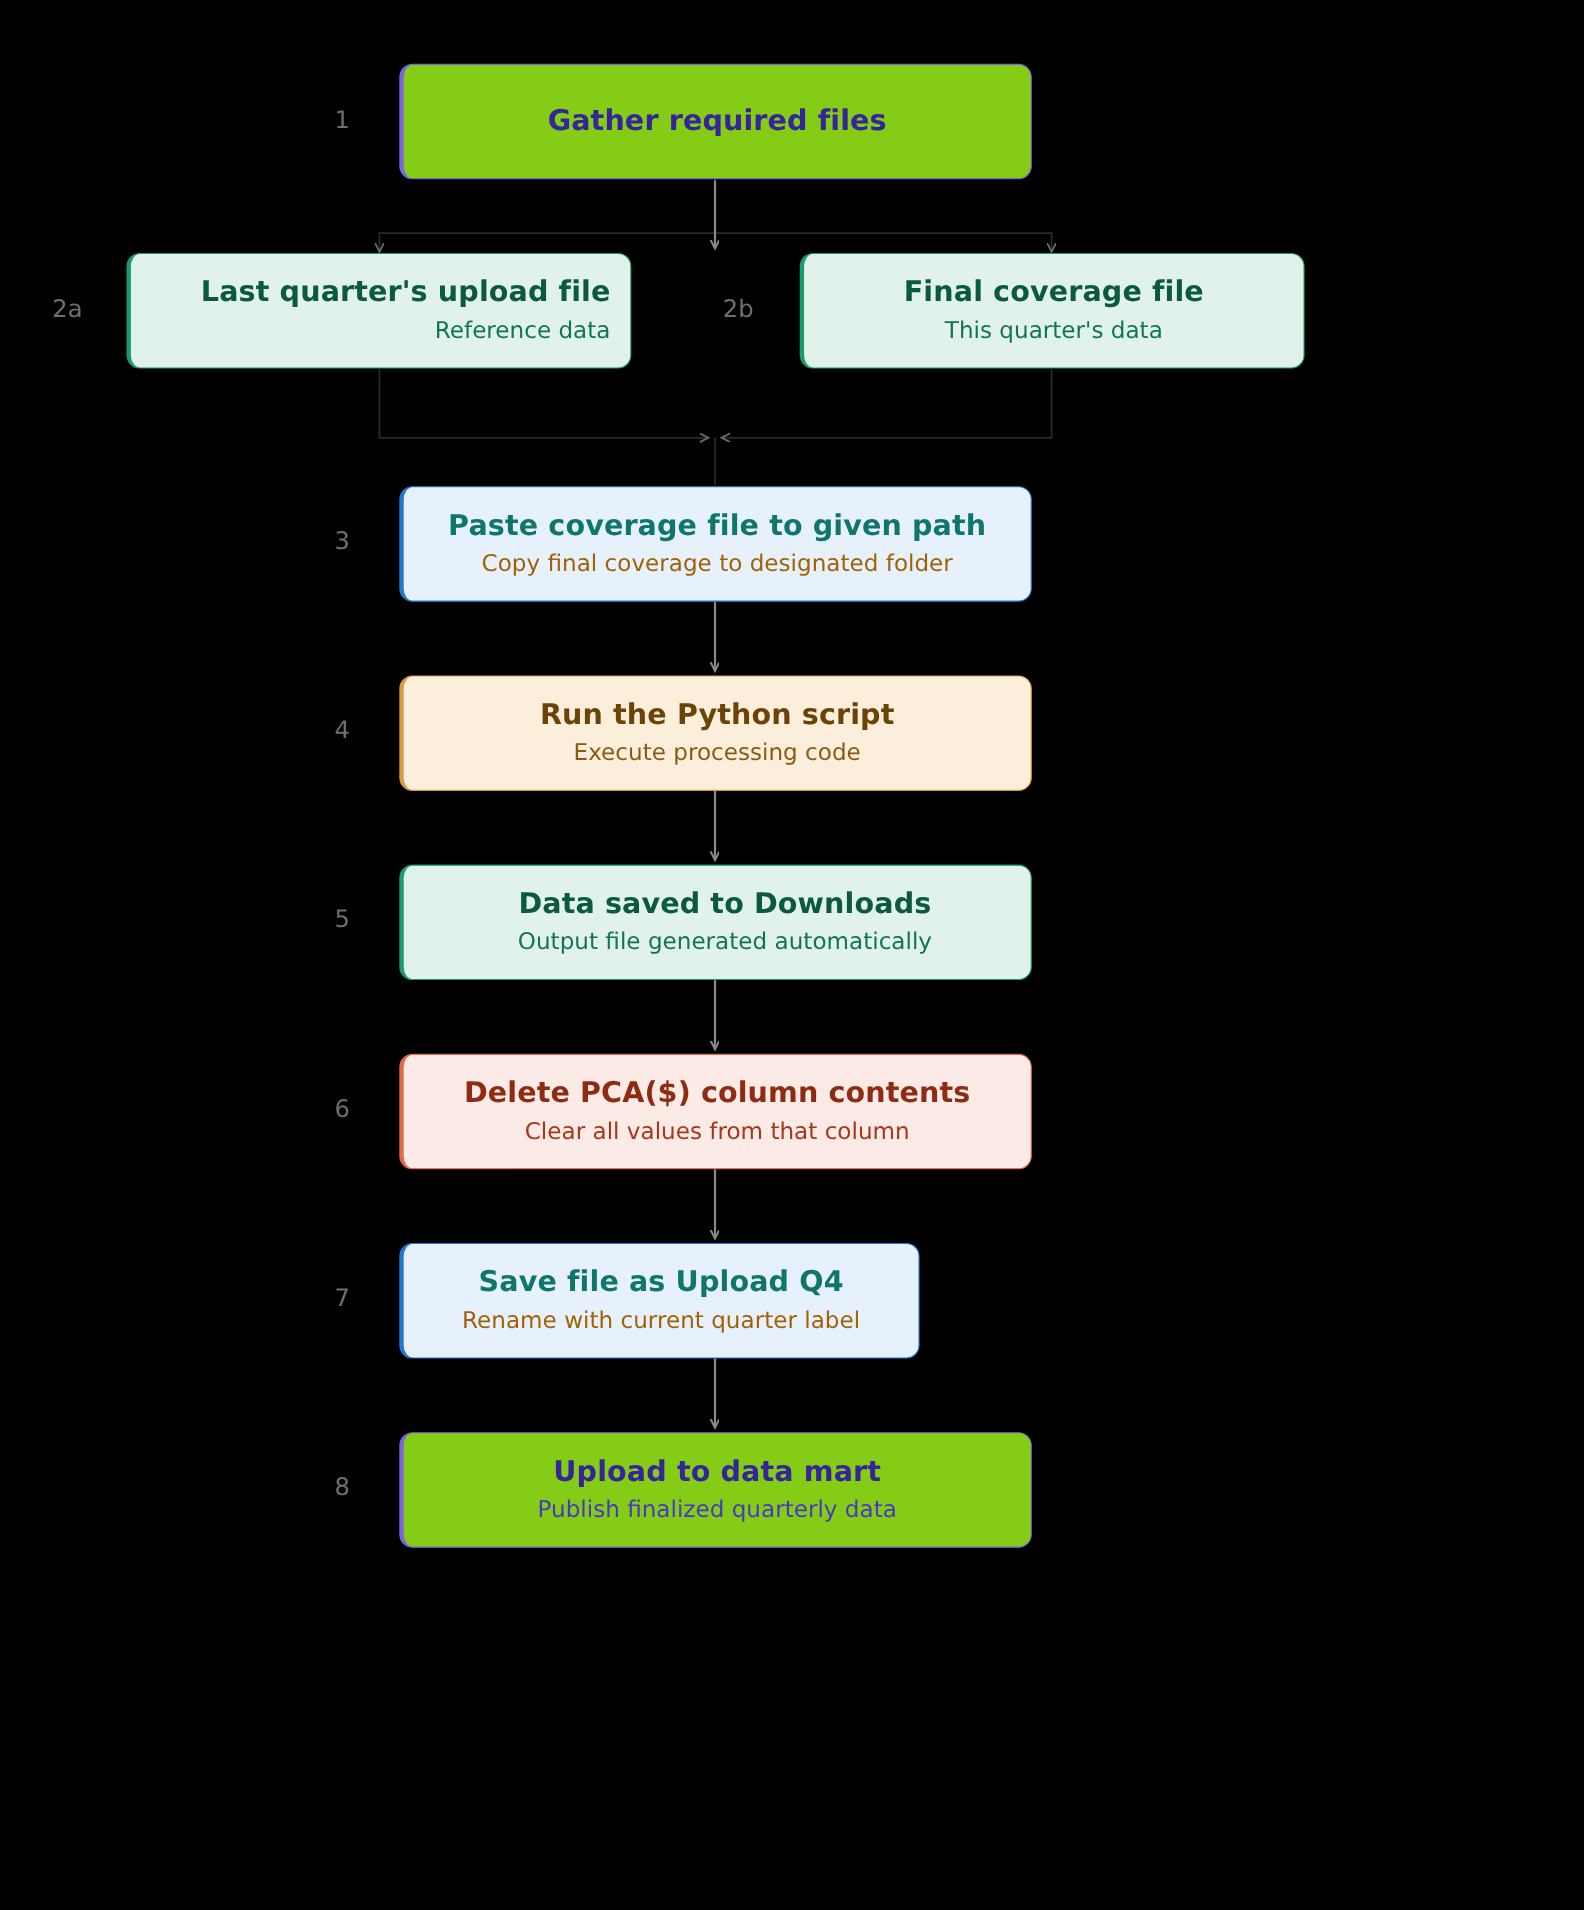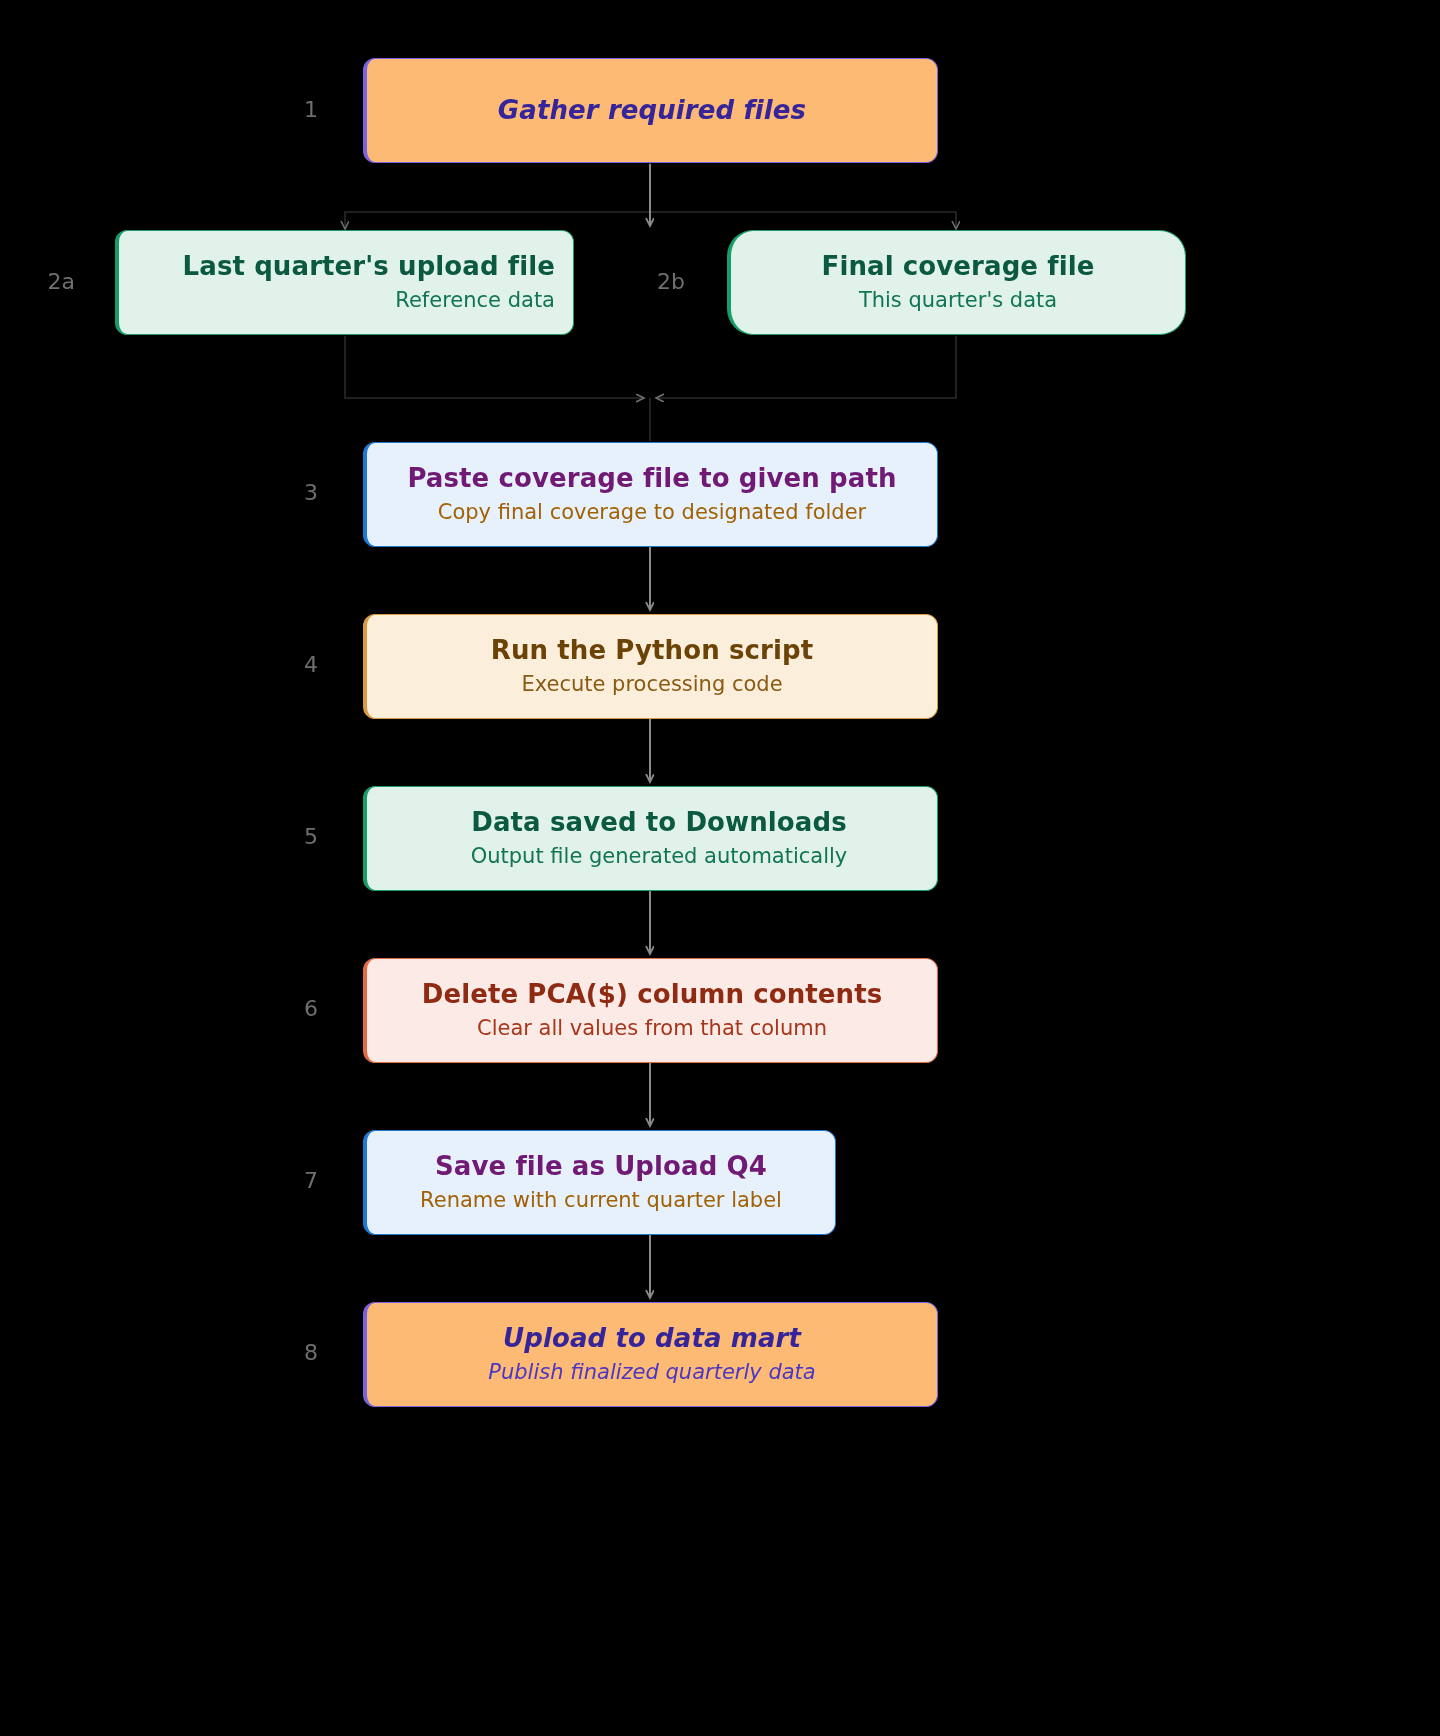--- a/index.html
+++ b/index.html
@@ -33,30 +33,30 @@
   }
   .node .sub{
     font-size:21px;
     font-weight:400;
     line-height:1.15;
     margin-top:7px;
     white-space:nowrap;
   }
 
   
-  .p-purple{background:#fdba74;border:1.6px solid #7a63e0;border-left-width:4px;font-style:italic;}
+  .p-purple{background:#84cc16;border:1.6px solid #7a63e0;border-left-width:4px;}
   .p-purple .title{color:#35249a;}
   .p-purple .sub{color:#4b37c4;}
 
   .p-green{background:#e0f2ea;border:1.6px solid #179c6a;border-left-width:4px;}
   .p-green .title{color:#0b5941;}
   .p-green .sub{color:#117554;}
 
   .p-blue{background:#e7f1fc;border:1.6px solid #2079d0;border-left-width:4px;}
-  .p-blue .title{color:#701a75;}
+  .p-blue .title{color:#0f766e;}
   .p-blue .sub{color:#a16207;}
 
   .p-orange{background:#fbeedb;border:1.6px solid #d99b42;border-left-width:4px;}
   .p-orange .title{color:#6b4307;}
   .p-orange .sub{color:#8a5a12;}
 
   .p-red{background:#fbeae5;border:1.6px solid #e06a43;border-left-width:4px;}
   .p-red .title{color:#8e2b12;}
   .p-red .sub{color:#a8361a;}
 
@@ -143,21 +143,21 @@
 
   <div class="node p-purple" style="left:363px;top:58px;width:575px;height:105px;">
     <div class="title">Gather required files</div>
   </div>
 
   <div class="node p-green" style="left:115px;top:230px;width:459px;height:105px;align-items:flex-end;">
     <div class="title">Last quarter's upload file</div>
     <div class="sub">Reference data</div>
   </div>
 
-  <div class="node p-green" style="left:727px;top:230px;width:459px;height:105px;border-radius:26px;">
+  <div class="node p-green" style="left:727px;top:230px;width:459px;height:105px;">
     <div class="title">Final coverage file</div>
     <div class="sub">This quarter's data</div>
   </div>
 
   <div class="node p-blue" style="left:363px;top:442px;width:575px;height:105px;">
     <div class="title">Paste coverage file to given path</div>
     <div class="sub">Copy final coverage to designated folder</div>
   </div>
 
   <div class="node p-orange" style="left:363px;top:614px;width:575px;height:105px;">

